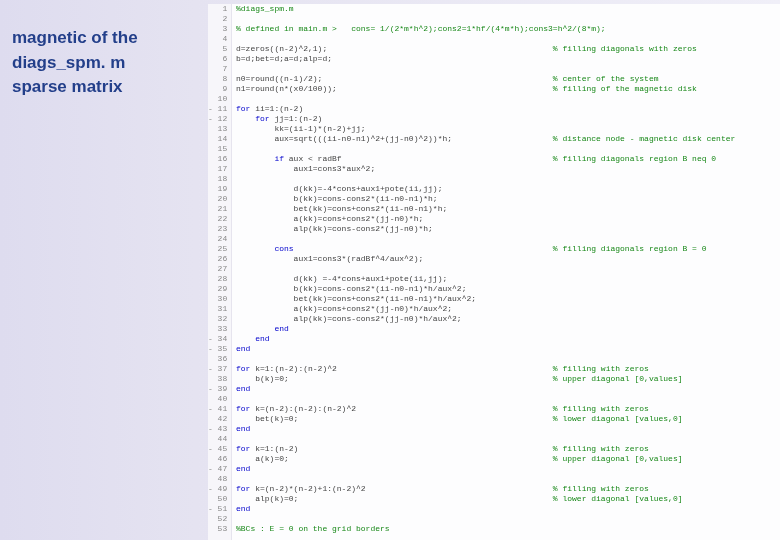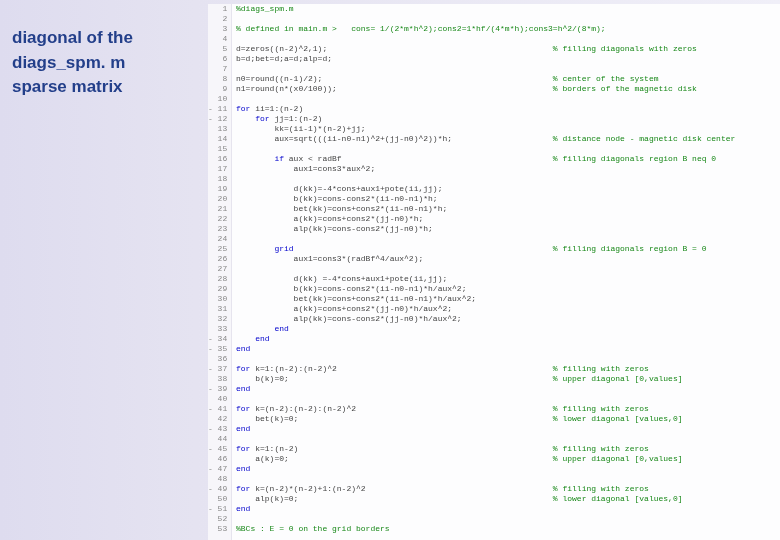--- a/index.html
+++ b/index.html
@@ -61,21 +61,21 @@
   }
   .kw     { color: #0000cc; font-family: Liberation Mono, monospace; }   
   .com    { color: #188818; text-align: center; }
 </style>
 </head>
 <body>
 
 <div class="slide">
 
   <div class="title-block">
-    <div class="line">diagonal of the</div>
+    <div class="line">magnetic of the</div>
     <div class="line">diags_spm. m</div>
     <div class="line">sparse matrix</div>
   </div>
 
   <div class="code-panel">
     <div class="gutter" id="gutter">   1
    2
    3
    4
    5
@@ -129,37 +129,37 @@
   53
 </div>
     <div class="code" id="code"><span class="com">%diags_spm.m</span>
 
 <span class="com">% defined in main.m &gt;   cons= 1/(2*m*h^2);cons2=1*hf/(4*m*h);cons3=h^2/(8*m);</span>
 
 d=zeros((n-2)^2,1);                                               <span class="com">% filling diagonals with zeros</span>
 b=d;bet=d;a=d;alp=d;
 
 n0=round((n-1)/2);                                                <span class="com">% center of the system</span>
-n1=round(n*(x0/100));                                             <span class="com">% borders of the magnetic disk</span>
+n1=round(n*(x0/100));                                             <span class="com">% filling of the magnetic disk</span>
 
 <span class="kw">for</span> ii=1:(n-2)
     <span class="kw">for</span> jj=1:(n-2)
         kk=(ii-1)*(n-2)+jj;
         aux=sqrt(((ii-n0-n1)^2+(jj-n0)^2))*h;                     <span class="com">% distance node - magnetic disk center</span>
 
         <span class="kw">if</span> aux &lt; radBf                                            <span class="com">% filling diagonals region B neq 0</span>
             aux1=cons3*aux^2;
 
             d(kk)=-4*cons+aux1+pote(ii,jj);
             b(kk)=cons-cons2*(ii-n0-n1)*h;
             bet(kk)=cons+cons2*(ii-n0-n1)*h;
             a(kk)=cons+cons2*(jj-n0)*h;
             alp(kk)=cons-cons2*(jj-n0)*h;
 
-        <span class="kw">grid</span>                                                      <span class="com">% filling diagonals region B = 0</span>
+        <span class="kw">cons</span>                                                      <span class="com">% filling diagonals region B = 0</span>
             aux1=cons3*(radBf^4/aux^2);
 
             d(kk) =-4*cons+aux1+pote(ii,jj);
             b(kk)=cons-cons2*(ii-n0-n1)*h/aux^2;
             bet(kk)=cons+cons2*(ii-n0-n1)*h/aux^2;
             a(kk)=cons+cons2*(jj-n0)*h/aux^2;
             alp(kk)=cons-cons2*(jj-n0)*h/aux^2;
         <span class="kw">end</span>
     <span class="kw">end</span>
 <span class="kw">end</span>

